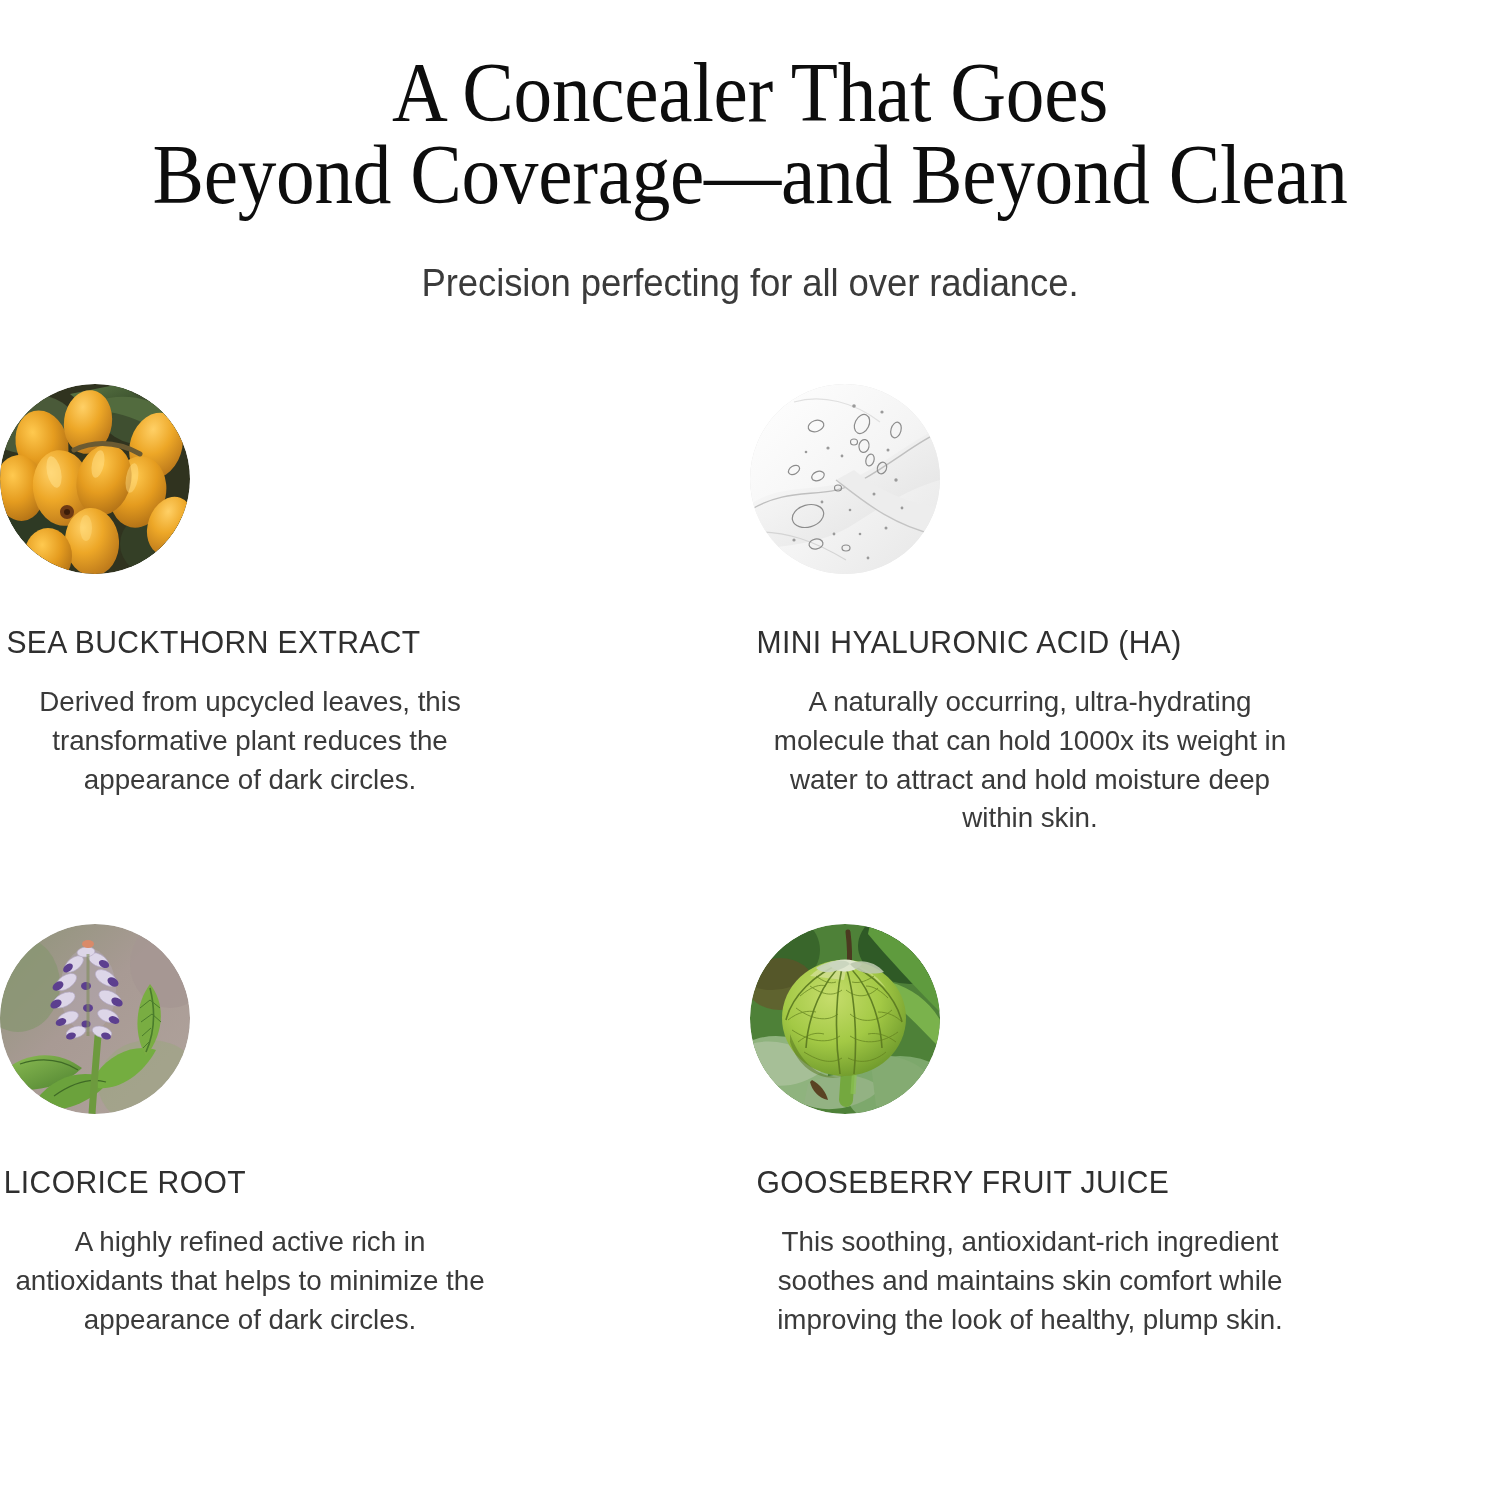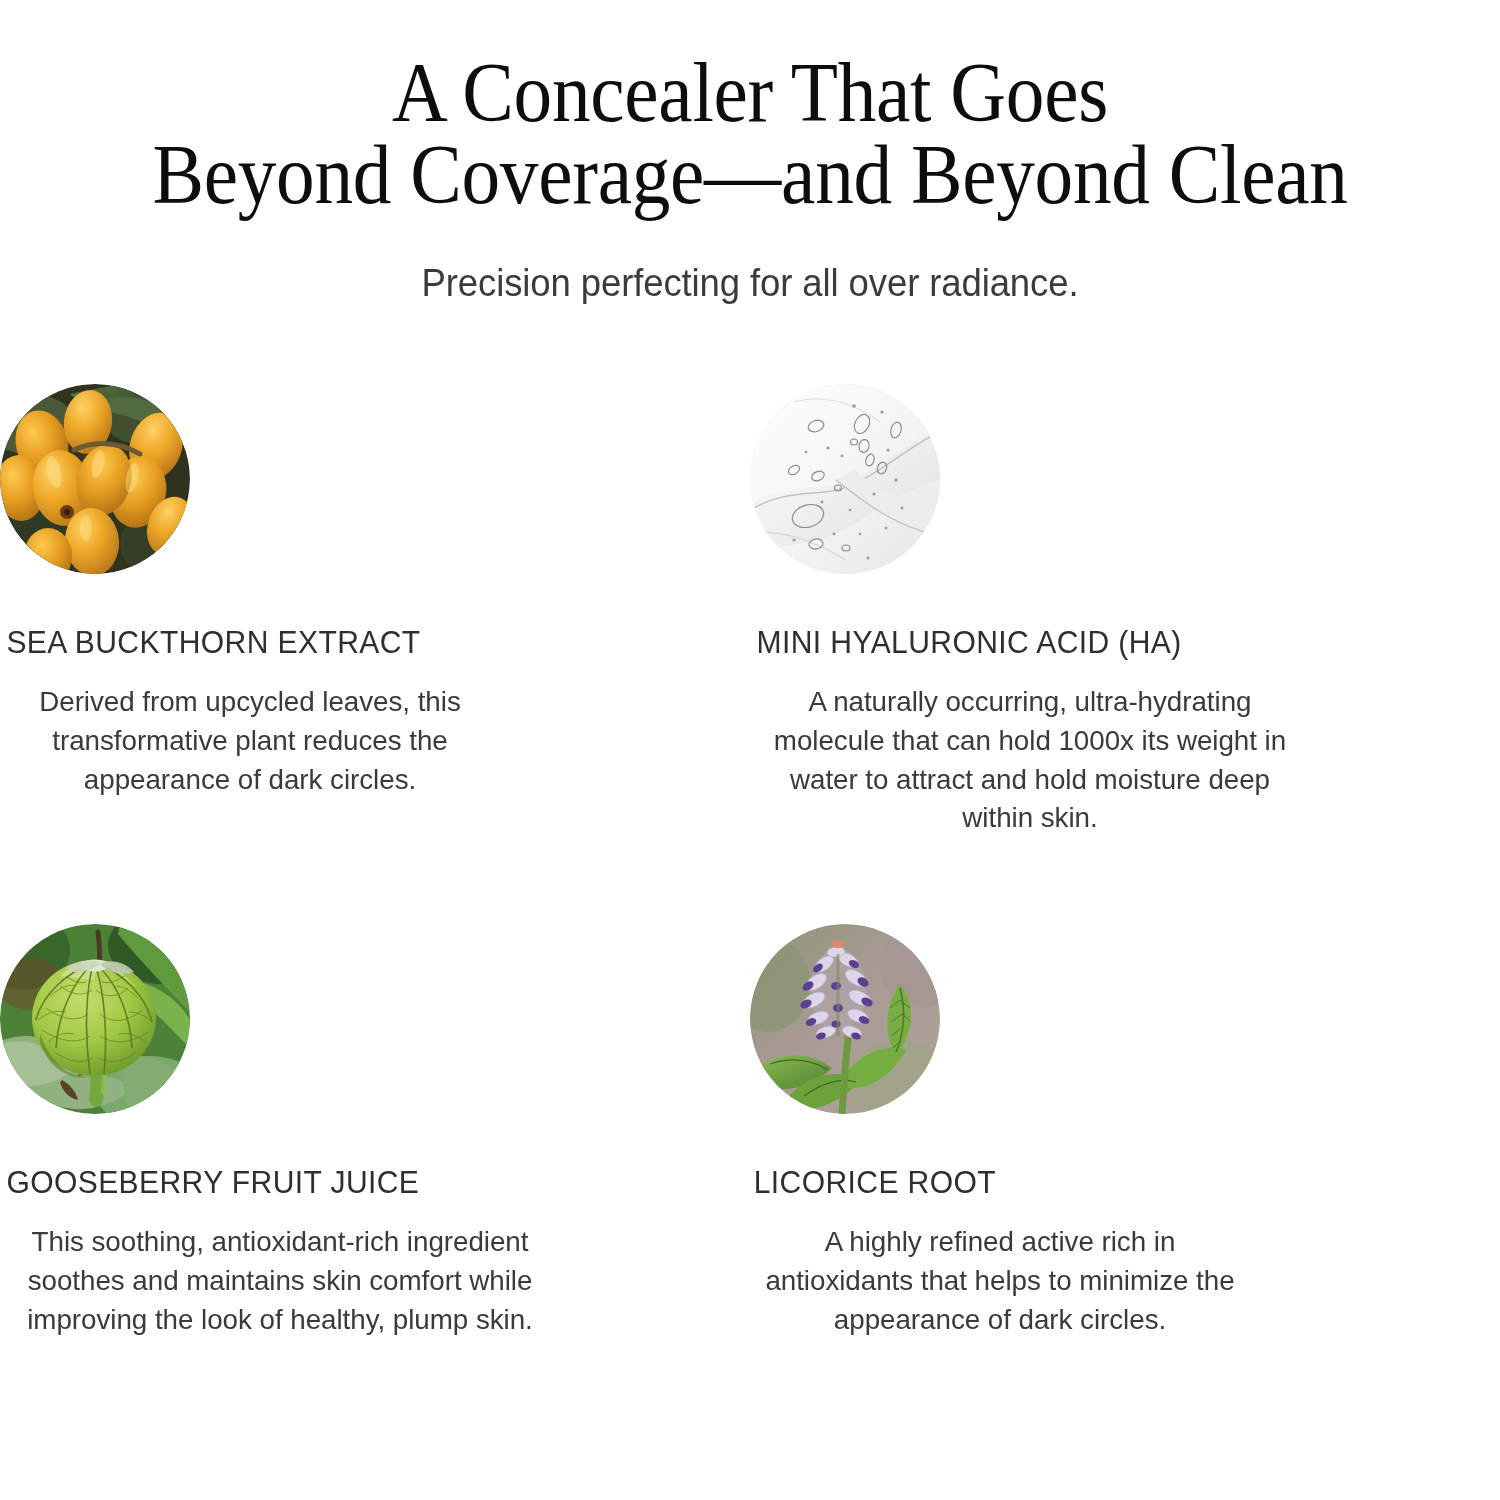--- a/index.html
+++ b/index.html
@@ -239,102 +239,20 @@
               <circle cx="72" cy="118" r="1.4"></circle>
                 <circle cx="100" cy="126" r="1.3"></circle>
               <circle cx="152" cy="124" r="1.4"></circle>
                 <circle cx="118" cy="174" r="1.4"></circle>
             </g>
           </g>
         </svg>
       </div>
       <p class="card-title">MINI HYALURONIC ACID (HA)</p>
       <p class="card-desc">A naturally occurring, ultra-hydrating molecule that can hold 1000x its weight in water to attract and hold moisture deep within skin.</p>
-    </div>
-
-    <div class="card wide">
-      <div class="thumb-wrap">
-        <svg viewBox="0 0 190 190" xmlns="http://www.w3.org/2000/svg">
-          <defs>
-            <radialGradient id="husk" cx="40%" cy="32%" r="72%">
-              <stop offset="0%" stop-color="#c6dd6c"></stop>
-              <stop offset="55%" stop-color="#a3c945"></stop>
-              <stop offset="100%" stop-color="#6f9a2c"></stop>
-            </radialGradient>
-            <linearGradient id="gleaf" x1="0" y1="0" x2="1" y2="1">
-              <stop offset="0%" stop-color="#69a84a"></stop>
-              <stop offset="100%" stop-color="#2f6127"></stop>
-            </linearGradient>
-            <clipPath id="cl4">
-                <circle cx="95" cy="95" r="95"></circle>
-              </clipPath>
-          </defs>
-          <g clip-path="url(#cl4)">
-            <rect width="190" height="190" fill="#4e8138"></rect>
-            <ellipse cx="22" cy="26" rx="48" ry="40" fill="#39662b"></ellipse>
-            <ellipse cx="160" cy="22" rx="52" ry="38" fill="#2f5a26"></ellipse>
-            <ellipse cx="30" cy="60" rx="34" ry="26" fill="#6d4a28" opacity="0.55"></ellipse>
-            <path d="M120 0 C150 8 174 26 190 52 L190 88 C164 62 138 34 118 10 Z" fill="#5f9b3e"></path>
-            <path d="M140 58 C162 64 180 78 190 96 L190 124 C170 104 152 84 134 72 Z" fill="#7ab24c"></path>
-            <ellipse cx="26" cy="150" rx="52" ry="38" fill="#8fb37e"></ellipse>
-            <ellipse cx="150" cy="168" rx="54" ry="36" fill="#7da86c"></ellipse>
-
-            <path d="M0 120 C30 112 58 124 74 146 C48 166 16 166 0 152 Z" fill="#a6bf97"></path>
-            <path d="M58 160 C82 146 112 148 132 164 C110 186 74 190 54 180 Z" fill="#93b283"></path>
-            <path d="M120 132 C148 128 172 140 188 160 L180 190 L126 182 Z" fill="#84ab72"></path>
-
-            <path d="M96 176 C98 146 100 120 100 96" stroke="#74a83f" stroke-width="14" fill="none" stroke-linecap="round"></path>
-            <path d="M103 170 C105 142 106 118 106 98" stroke="#8cc252" stroke-width="5" fill="none" opacity="0.7"></path>
-
-            <path d="M98 8 C100 24 100 36 99 48" stroke="#4b3a20" stroke-width="5" fill="none" stroke-linecap="round"></path>
-
-            <ellipse cx="94" cy="94" rx="62" ry="58" fill="url(#husk)"></ellipse>
-            <path d="M94 38 C110 40 126 50 136 64 L120 50 Z" fill="#cfe08d" opacity="0.7"></path>
-            <path d="M60 52 C72 40 88 36 98 38 L94 56 Z" fill="#d8e2a2" opacity="0.65"></path>
-
-            <g stroke="#5d7c22" stroke-width="1.6" fill="none" opacity="0.95">
-              <path d="M94 38 C86 62 84 108 90 150"></path>
-              <path d="M94 38 C104 62 108 110 104 150"></path>
-              <path d="M94 38 C72 58 58 92 56 124"></path>
-              <path d="M94 38 C118 58 130 92 132 124"></path>
-              <path d="M94 38 C64 50 42 72 36 96"></path>
-              <path d="M94 38 C126 50 146 74 152 98"></path>
-            </g>
-
-            <g stroke="#62801f" stroke-width="0.9" fill="none" opacity="0.8">
-              <path d="M60 62 C74 72 84 72 92 66"></path>
-              <path d="M96 66 C106 74 118 74 128 64"></path>
-              <path d="M46 84 C62 96 78 98 88 90"></path>
-              <path d="M100 90 C112 100 128 98 142 86"></path>
-              <path d="M42 106 C60 118 78 120 90 112"></path>
-              <path d="M100 112 C116 122 134 118 148 108"></path>
-              <path d="M54 128 C70 138 82 140 92 134"></path>
-              <path d="M98 134 C110 140 124 138 136 128"></path>
-              <path d="M66 52 C74 58 80 60 86 58"></path>
-              <path d="M102 58 C110 60 118 56 124 52"></path>
-              <path d="M50 72 C62 62 70 60 76 62"></path>
-              <path d="M116 62 C124 62 132 68 138 74"></path>
-              <path d="M38 96 C48 88 58 86 66 88"></path>
-              <path d="M128 88 C138 88 146 92 152 98"></path>
-              <path d="M48 118 C58 110 66 108 74 110"></path>
-              <path d="M118 110 C128 108 138 112 146 118"></path>
-            </g>
-
-            <path d="M78 40 C88 34 102 34 112 40 C104 50 86 50 78 40 Z" fill="#dfe6cf"></path>
-            <path d="M66 44 C78 36 96 34 100 40 C88 48 74 52 66 44 Z" fill="#c9d4bc" opacity="0.9"></path>
-            <path d="M100 40 C110 34 126 38 134 48 C120 52 106 48 100 40 Z" fill="#bcc8ae" opacity="0.9"></path>
-
-            <path d="M40 110 C52 142 72 156 94 152 C74 158 50 148 40 118 Z" fill="#55761f" opacity="0.5"></path>
-
-            <path d="M62 156 C70 160 76 168 78 176 C68 174 62 166 60 158 Z" fill="#5a4323"></path>
-          </g>
-        </svg>
-      </div>
-      <p class="card-title">GOOSEBERRY FRUIT JUICE</p>
-      <p class="card-desc">This soothing, antioxidant-rich ingredient soothes and maintains skin comfort while improving the look of healthy, plump skin.</p>
     </div>
 
     <div class="card">
       <div class="thumb-wrap">
         <svg viewBox="0 0 190 190" xmlns="http://www.w3.org/2000/svg">
           <defs>
             <linearGradient id="licbg" x1="0" y1="0" x2="1" y2="1">
               <stop offset="0%" stop-color="#8e9478"></stop>
               <stop offset="45%" stop-color="#a89a94"></stop>
               <stop offset="100%" stop-color="#b0a39c"></stop>
@@ -405,14 +323,96 @@
               <ellipse cx="88" cy="20" rx="6" ry="4" fill="#d98a6a"></ellipse>
               <path d="M88 112 C88 100 88 70 88 30" stroke="#7e8c5a" stroke-width="3" fill="none" opacity="0.6"></path>
             </g>
           </g>
         </svg>
       </div>
       <p class="card-title">LICORICE ROOT</p>
       <p class="card-desc">A highly refined active rich in antioxidants that helps to minimize the appearance of dark circles.</p>
     </div>
 
+    <div class="card wide">
+      <div class="thumb-wrap">
+        <svg viewBox="0 0 190 190" xmlns="http://www.w3.org/2000/svg">
+          <defs>
+            <radialGradient id="husk" cx="40%" cy="32%" r="72%">
+              <stop offset="0%" stop-color="#c6dd6c"></stop>
+              <stop offset="55%" stop-color="#a3c945"></stop>
+              <stop offset="100%" stop-color="#6f9a2c"></stop>
+            </radialGradient>
+            <linearGradient id="gleaf" x1="0" y1="0" x2="1" y2="1">
+              <stop offset="0%" stop-color="#69a84a"></stop>
+              <stop offset="100%" stop-color="#2f6127"></stop>
+            </linearGradient>
+            <clipPath id="cl4">
+                <circle cx="95" cy="95" r="95"></circle>
+              </clipPath>
+          </defs>
+          <g clip-path="url(#cl4)">
+            <rect width="190" height="190" fill="#4e8138"></rect>
+            <ellipse cx="22" cy="26" rx="48" ry="40" fill="#39662b"></ellipse>
+            <ellipse cx="160" cy="22" rx="52" ry="38" fill="#2f5a26"></ellipse>
+            <ellipse cx="30" cy="60" rx="34" ry="26" fill="#6d4a28" opacity="0.55"></ellipse>
+            <path d="M120 0 C150 8 174 26 190 52 L190 88 C164 62 138 34 118 10 Z" fill="#5f9b3e"></path>
+            <path d="M140 58 C162 64 180 78 190 96 L190 124 C170 104 152 84 134 72 Z" fill="#7ab24c"></path>
+            <ellipse cx="26" cy="150" rx="52" ry="38" fill="#8fb37e"></ellipse>
+            <ellipse cx="150" cy="168" rx="54" ry="36" fill="#7da86c"></ellipse>
+
+            <path d="M0 120 C30 112 58 124 74 146 C48 166 16 166 0 152 Z" fill="#a6bf97"></path>
+            <path d="M58 160 C82 146 112 148 132 164 C110 186 74 190 54 180 Z" fill="#93b283"></path>
+            <path d="M120 132 C148 128 172 140 188 160 L180 190 L126 182 Z" fill="#84ab72"></path>
+
+            <path d="M96 176 C98 146 100 120 100 96" stroke="#74a83f" stroke-width="14" fill="none" stroke-linecap="round"></path>
+            <path d="M103 170 C105 142 106 118 106 98" stroke="#8cc252" stroke-width="5" fill="none" opacity="0.7"></path>
+
+            <path d="M98 8 C100 24 100 36 99 48" stroke="#4b3a20" stroke-width="5" fill="none" stroke-linecap="round"></path>
+
+            <ellipse cx="94" cy="94" rx="62" ry="58" fill="url(#husk)"></ellipse>
+            <path d="M94 38 C110 40 126 50 136 64 L120 50 Z" fill="#cfe08d" opacity="0.7"></path>
+            <path d="M60 52 C72 40 88 36 98 38 L94 56 Z" fill="#d8e2a2" opacity="0.65"></path>
+
+            <g stroke="#5d7c22" stroke-width="1.6" fill="none" opacity="0.95">
+              <path d="M94 38 C86 62 84 108 90 150"></path>
+              <path d="M94 38 C104 62 108 110 104 150"></path>
+              <path d="M94 38 C72 58 58 92 56 124"></path>
+              <path d="M94 38 C118 58 130 92 132 124"></path>
+              <path d="M94 38 C64 50 42 72 36 96"></path>
+              <path d="M94 38 C126 50 146 74 152 98"></path>
+            </g>
+
+            <g stroke="#62801f" stroke-width="0.9" fill="none" opacity="0.8">
+              <path d="M60 62 C74 72 84 72 92 66"></path>
+              <path d="M96 66 C106 74 118 74 128 64"></path>
+              <path d="M46 84 C62 96 78 98 88 90"></path>
+              <path d="M100 90 C112 100 128 98 142 86"></path>
+              <path d="M42 106 C60 118 78 120 90 112"></path>
+              <path d="M100 112 C116 122 134 118 148 108"></path>
+              <path d="M54 128 C70 138 82 140 92 134"></path>
+              <path d="M98 134 C110 140 124 138 136 128"></path>
+              <path d="M66 52 C74 58 80 60 86 58"></path>
+              <path d="M102 58 C110 60 118 56 124 52"></path>
+              <path d="M50 72 C62 62 70 60 76 62"></path>
+              <path d="M116 62 C124 62 132 68 138 74"></path>
+              <path d="M38 96 C48 88 58 86 66 88"></path>
+              <path d="M128 88 C138 88 146 92 152 98"></path>
+              <path d="M48 118 C58 110 66 108 74 110"></path>
+              <path d="M118 110 C128 108 138 112 146 118"></path>
+            </g>
+
+            <path d="M78 40 C88 34 102 34 112 40 C104 50 86 50 78 40 Z" fill="#dfe6cf"></path>
+            <path d="M66 44 C78 36 96 34 100 40 C88 48 74 52 66 44 Z" fill="#c9d4bc" opacity="0.9"></path>
+            <path d="M100 40 C110 34 126 38 134 48 C120 52 106 48 100 40 Z" fill="#bcc8ae" opacity="0.9"></path>
+
+            <path d="M40 110 C52 142 72 156 94 152 C74 158 50 148 40 118 Z" fill="#55761f" opacity="0.5"></path>
+
+            <path d="M62 156 C70 160 76 168 78 176 C68 174 62 166 60 158 Z" fill="#5a4323"></path>
+          </g>
+        </svg>
+      </div>
+      <p class="card-title">GOOSEBERRY FRUIT JUICE</p>
+      <p class="card-desc">This soothing, antioxidant-rich ingredient soothes and maintains skin comfort while improving the look of healthy, plump skin.</p>
+    </div>
+
   </div>
 </div>
 
 </body></html>

